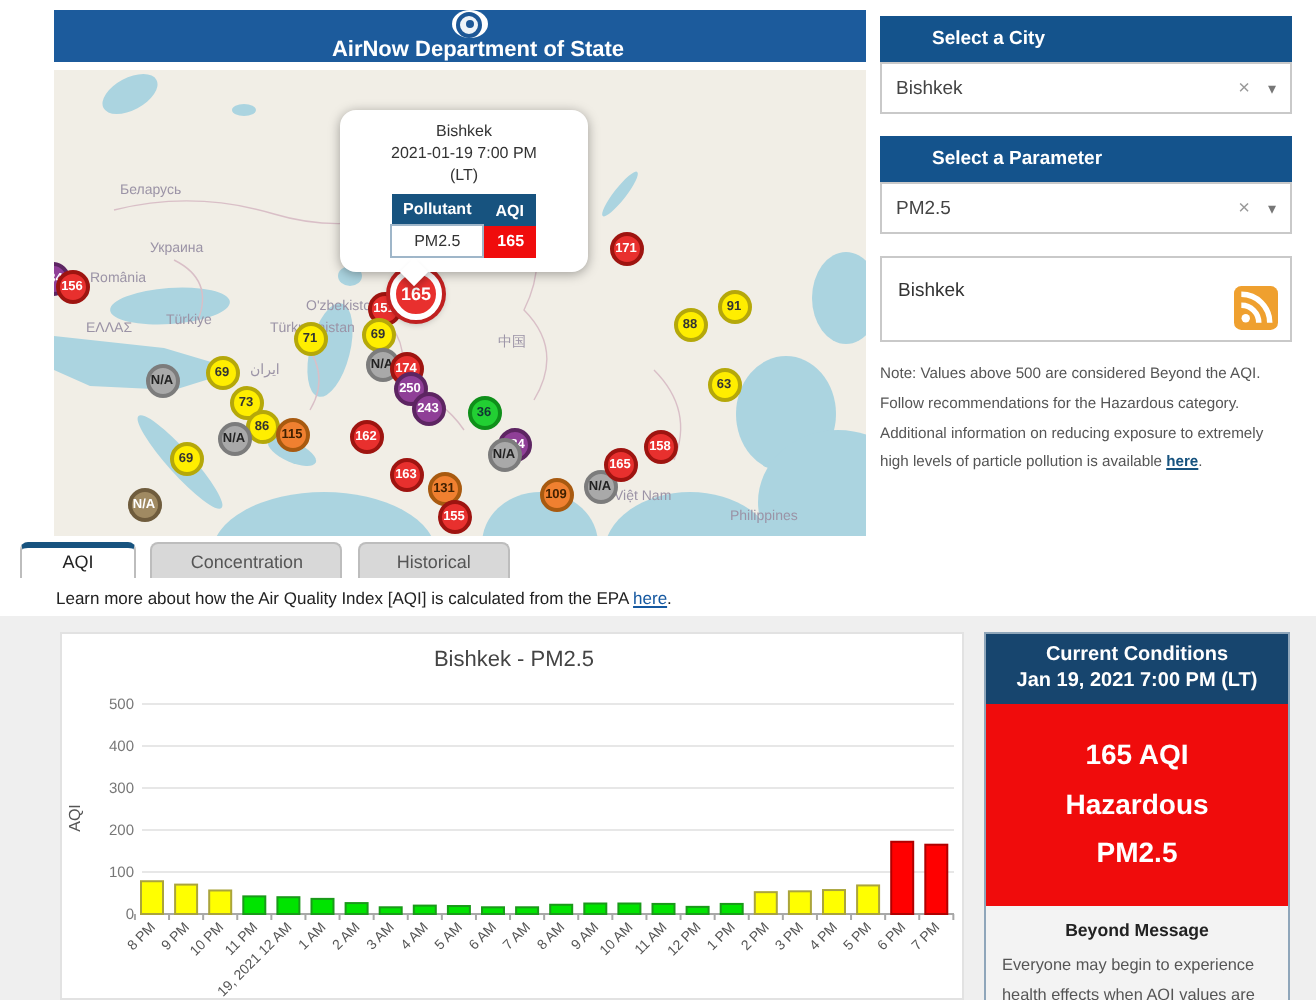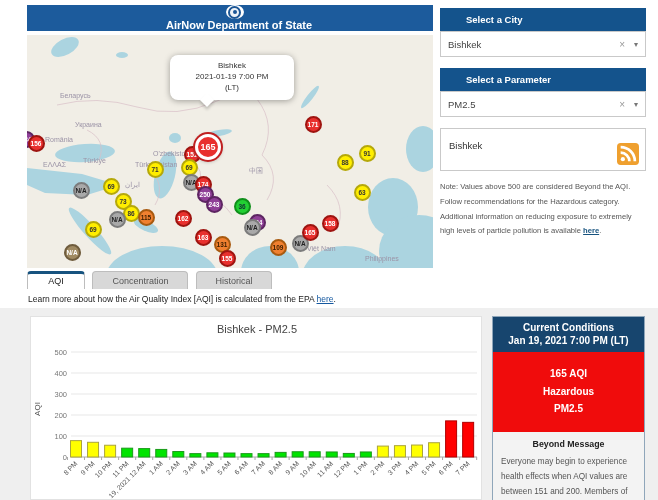--- a/index.html
+++ b/index.html
@@ -44,21 +44,21 @@
     width:10px; height:10px; background:#fff; transform:rotate(45deg);
     box-shadow:2px 2px 3px rgba(0,0,0,.18); }
   .popup .p-line { line-height:1.35; }
   .popup table { margin:4px auto 0; border-collapse:collapse; }
   .popup th { background:#17537f; color:#fff; font-size:8px; padding:3px 6px; }
   .popup td { font-size:8px; padding:3px 6px; }
   .popup td.pollutant { border:1px solid #9fb6c9; color:#333; background:#fff; }
   .popup td.aqi-val { background:#f00c0c; color:#fff; font-weight:bold; }
 
   
-  .tabs { position:absolute; left:27px; top:271px; height:20px; }
+  .tabs { position:absolute; left:10px; top:271px; height:20px; }
   .tab { display:inline-block; text-align:center; font-size:9px; color:#555;
     background:#d8d8d8; border:1px solid #bdbdbd; border-bottom:none;
     border-radius:4px 4px 0 0; padding:4px 0 3px; margin-right:3px;
     vertical-align:bottom; cursor:pointer; }
   .tab.active { background:#fff; color:#222; border-top:3px solid #17537f; padding-top:2px; }
   .t-aqi { width:58px; } .t-conc { width:96px; } .t-hist { width:76px; }
 
   .learn-more { position:absolute; left:28px; top:294px; font-size:8.5px; color:#222; }
   .learn-more a { color:#1558a0; text-decoration:underline; cursor:pointer; }
 
@@ -85,21 +85,21 @@
   .chart-card { position:absolute; left:30px; top:8px; width:452px; height:184px;
     background:#fff; border:1px solid #e2e2e2; }
 
   .conditions { position:absolute; left:492px; top:8px; width:153px;
     background:#fff; border:1px solid #8fa6ba; }
   .cond-header { background:#17456e; color:#fff; text-align:center; padding:5px 2px 6px; }
   .cond-header .l1 { font-size:10px; font-weight:bold; }
   .cond-header .l2 { font-size:7.5px; font-weight:bold; margin-top:2px; }
   .cond-header .l3 { font-size:10px; font-weight:bold; margin-top:2px; }
   .cond-aqi { background:#f00c0c; color:#fff; text-align:center; padding:13px 0 14px; }
-  .cond-aqi div { font-size:10px; font-weight:bold; line-height:1.75; }
+  .cond-aqi div { font-size:14px; font-weight:bold; line-height:1.75; }
   .cond-health { background:#f3f3f3; padding:7px 8px 9px; }
   .cond-health .h-title { font-size:8.8px; font-weight:bold; text-align:center;
     color:#222; margin-bottom:5px; }
   .cond-health .h-text { font-size:8.2px; color:#555; line-height:1.85; }
 </style>
 </head>
 <body>
 
 <div class="page">
 
@@ -187,20 +187,32 @@
         <div class="marker m-orange" style="left: 110.5px; top: 173.5px;">115</div>
         <div class="marker m-yellow" style="left: 57.5px; top: 185.5px;">69</div>
         <div class="marker m-tan" style="left: 36.5px; top: 208.5px;">N/A</div>
         <div class="marker m-red big" style="left: 168px; top: 99px;">165</div>
       </div>
 
     <div class="popup">
       <div class="p-line">Bishkek</div>
       <div class="p-line">2021-01-19 7:00 PM</div>
       <div class="p-line">(LT)</div>
+      <table>
+        <tbody>
+            <tr>
+          <th>Pollutant</th>
+          <th>AQI</th>
+        </tr>
+        <tr>
+          <td class="pollutant">PM2.5</td>
+          <td class="aqi-val">165</td>
+        </tr>
+      </tbody>
+        </table>
     </div>
   </div>
 
   <div class="tabs">
     <div class="tab t-aqi active">AQI</div>
     <div class="tab t-conc">Concentration</div>
     <div class="tab t-hist">Historical</div>
   </div>
 
   <p class="learn-more"><span>Learn more about how the Air Quality Index [AQI] is calculated from the EPA </span><a>here</a><span>.</span></p>

